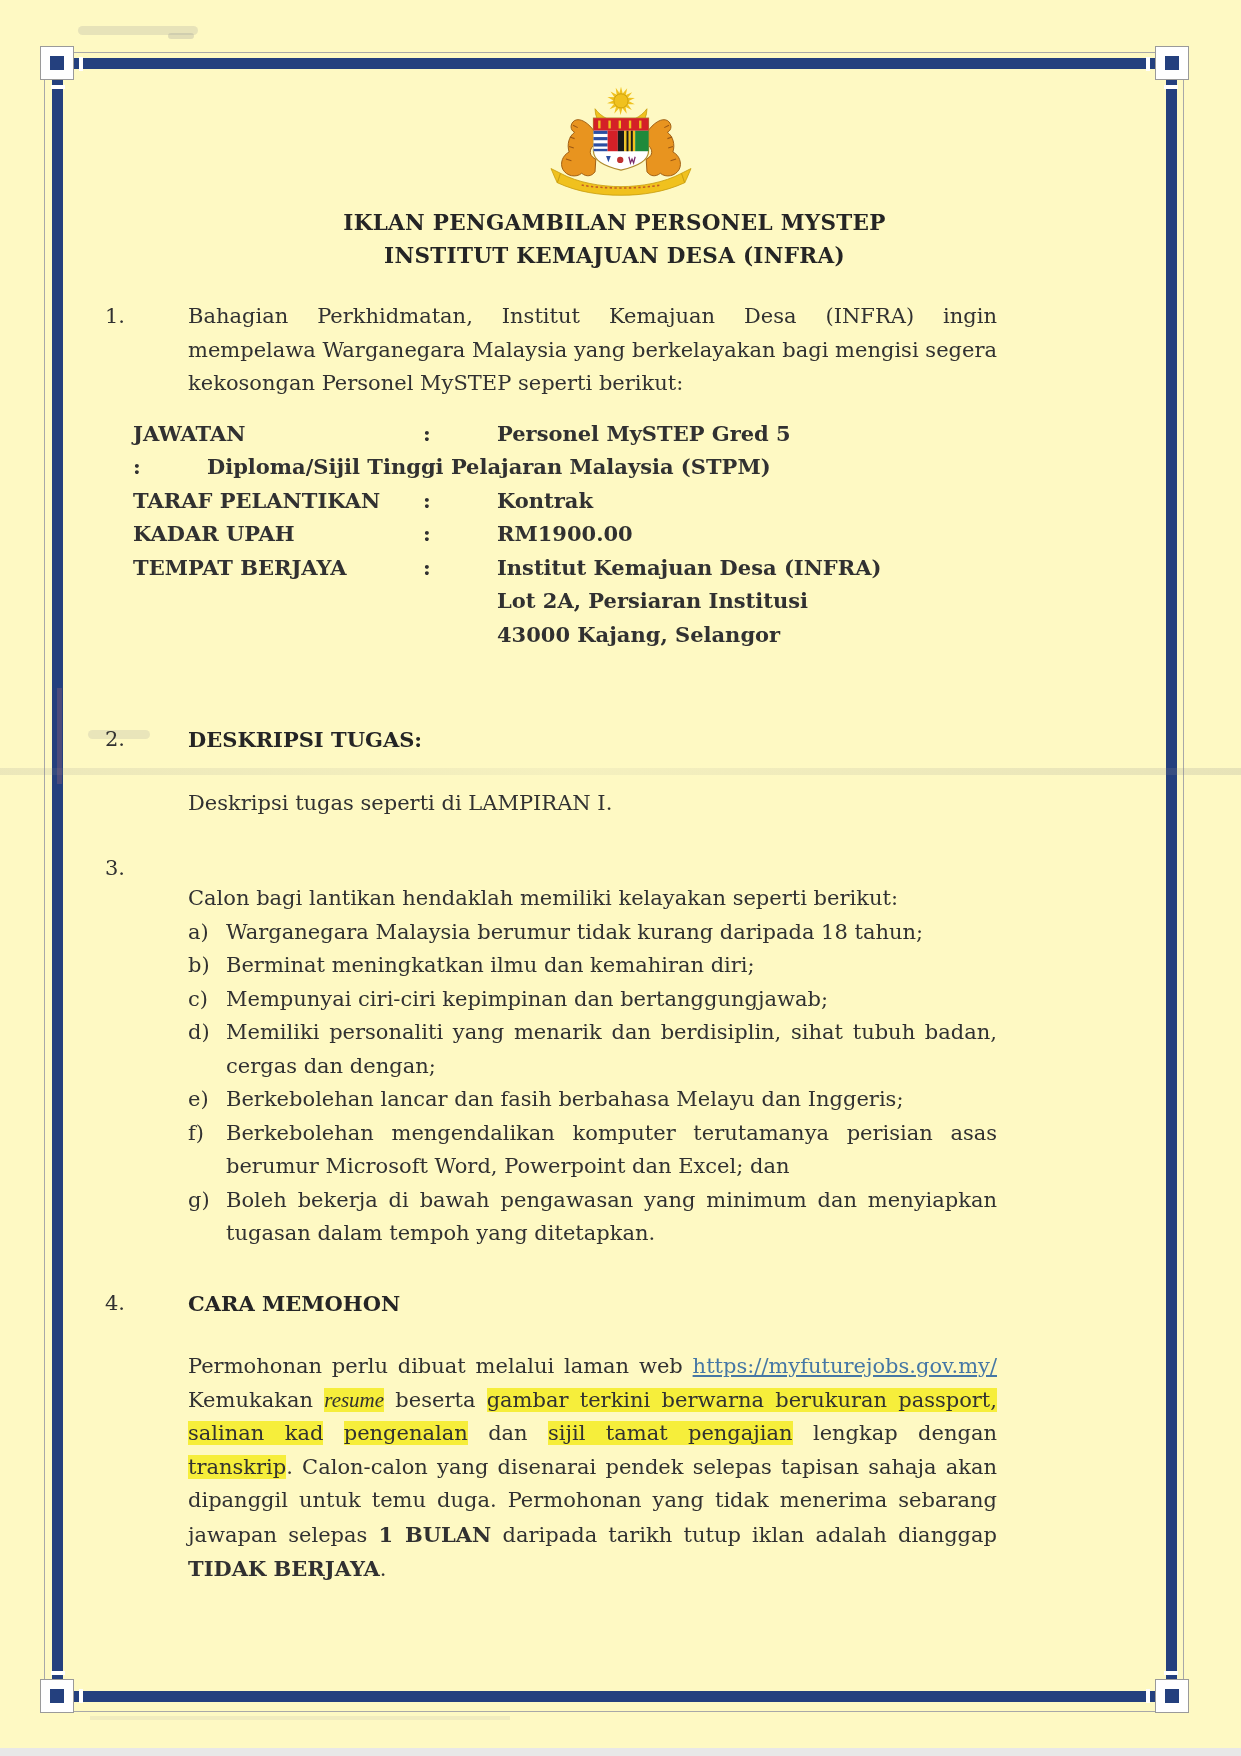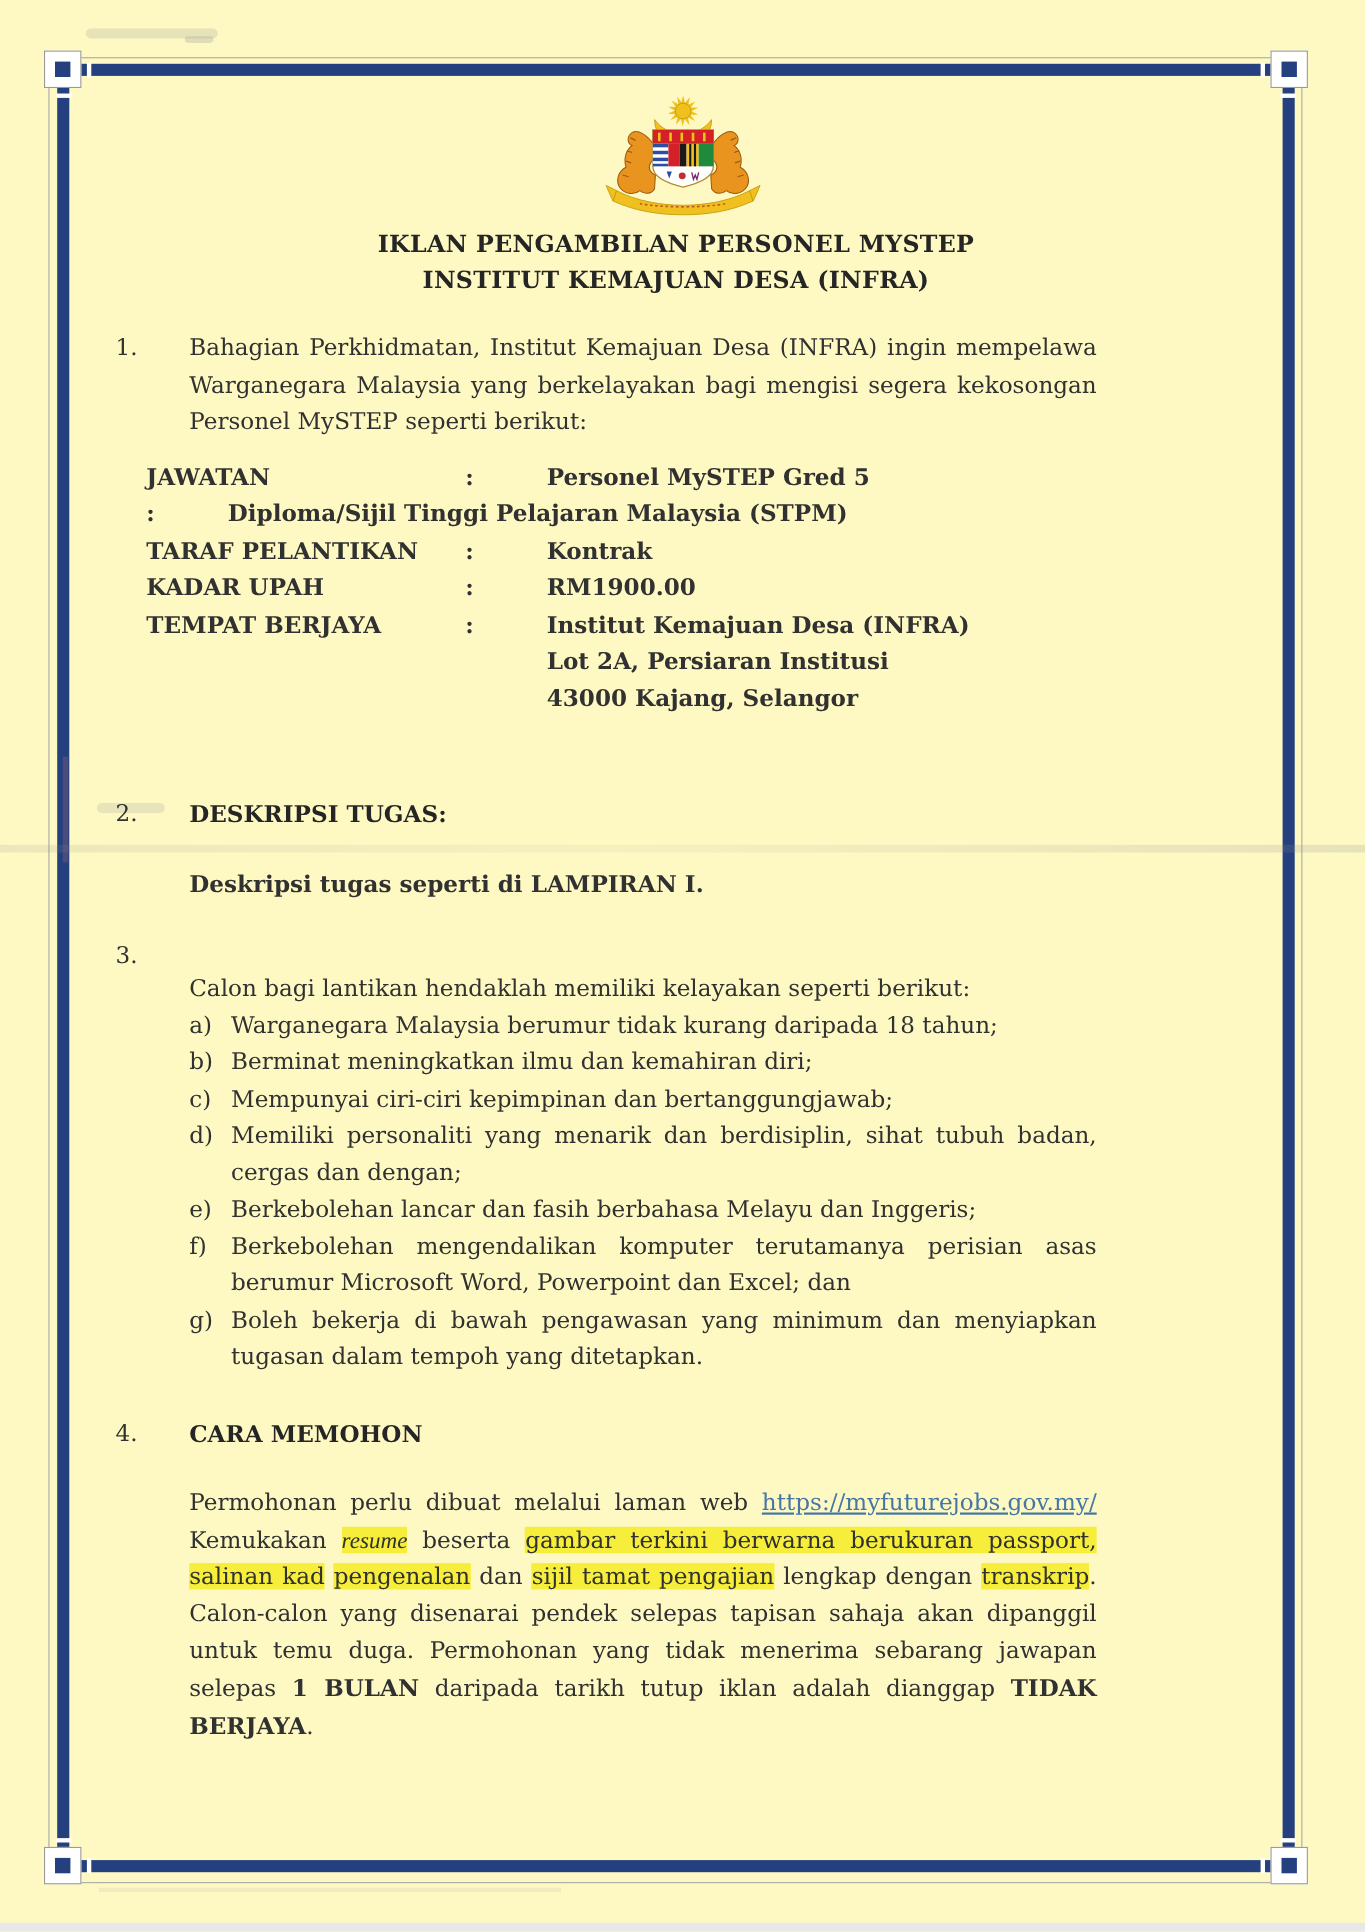--- a/index.html
+++ b/index.html
@@ -40,34 +40,34 @@
 
   
   .titles { position:absolute; left:52px; top:206px; width:1125px; text-align:center;
     font-weight:bold; font-size:21.5px; line-height:33px; color:#252525; letter-spacing:.3px; }
 
   
   .content { position:absolute; left:105px; top:300px; width:892px;
     font-size:21px; line-height:33.5px; }
   .sec { display:flex; }
   .sec-num { width:67px; flex:none; }
-  .sec-body { flex:1; }
+  .sec-body { flex:1;margin-left:16px; }
   .just { text-align:justify; }
   .b { font-weight:bold; }
   .it { font-style:italic;font-family:Liberation Serif, serif; }
   .heading { font-weight:bold; color:#252525; }
 
   .details { margin-top:16px; margin-left:28px; }
   .d-row { display:flex; }
   .d-label { width:290px; flex:none; font-weight:bold; }
   .d-colon { width:74px; flex:none; font-weight:bold; }
   .d-value { flex:1; font-weight:bold; }
 
   .sec-deskripsi { margin-top:72px; }
-  .deskripsi-body { margin-top:30px; font-weight:bold; }
+  .deskripsi-body { margin-top:30px; font-weight:normal; }
 
   .sec-syarat { margin-top:32px; }
   .syarat-intro { margin-top:30px; }
   .li { display:flex; }
   .li-letter { width:38px; flex:none; }
   .li-text { flex:1; }
 
   .sec-cara { margin-top:36px; }
   .cara-para { margin-top:30px; }
   .hl { background:#f6ee3b; }

